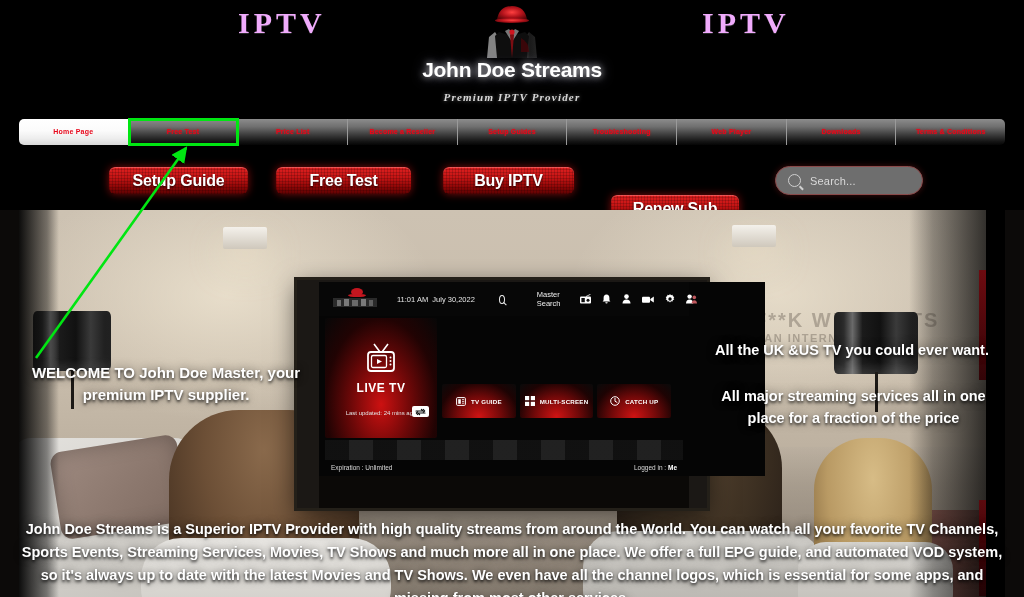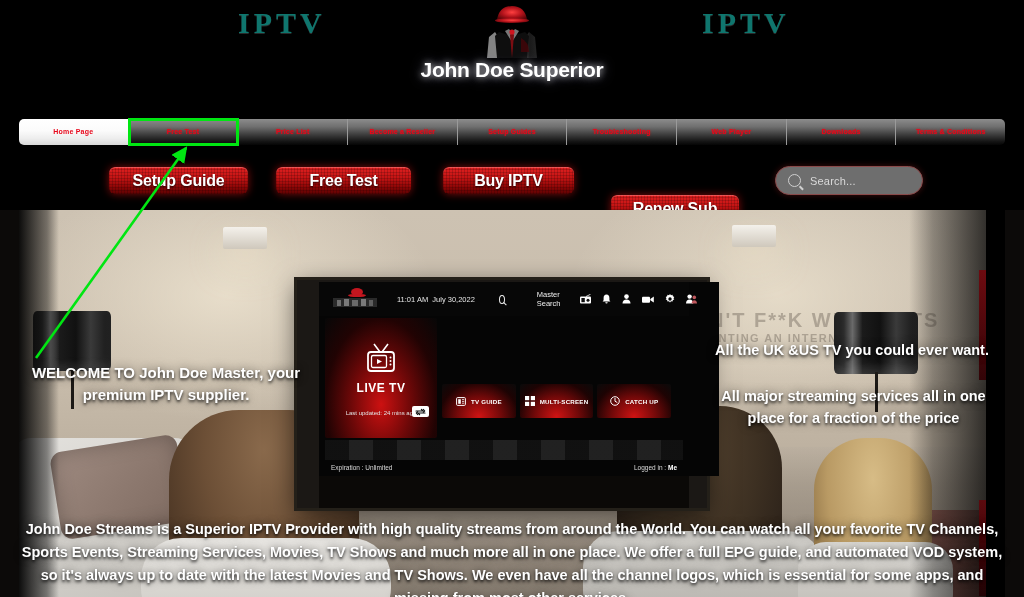--- a/index.html
+++ b/index.html
@@ -1,21 +1,21 @@
 <!DOCTYPE html>
 <html><head>
 <meta charset="utf-8">
 <style>
   html,body{margin:0;padding:0;background:#000;}
   body{width:1024px;height:597px;overflow:hidden;font-family:"Liberation Sans",sans-serif;position:relative;}
 
   
   .header{position:absolute;left:0;top:0;width:1024px;height:118px;background:#000;overflow:hidden;}
   .wm{position:absolute;top:6px;font-family:"Liberation Serif",serif;font-size:30px;font-weight:700;
-      letter-spacing:4px;color:#0f766e;text-shadow:0 1px 0 #2a2a2a;}
+      letter-spacing:4px;color:#f0abfc;text-shadow:0 1px 0 #2a2a2a;}
   .wm.left{left:238px;}
   .wm.right{left:702px;}
 
   .logo-wrap{position:absolute;left:0;top:2px;width:1024px;text-align:center;}
   .logo-svg{display:block;margin:0 auto;}
   .brand{font-family:"Liberation Sans",sans-serif;font-size:21px;font-weight:700;color:#fff;
          letter-spacing:-0.3px;margin-top:-2px;
          text-shadow:0 0 7px rgba(255,255,255,.75),0 0 14px rgba(200,200,255,.45);}
   .tagline{font-family:"Liberation Serif",serif;font-style:italic;font-weight:700;font-size:11px;color:#d8d8d8;
            letter-spacing:1.2px;margin-top:9px;text-shadow:0 0 4px rgba(255,255,255,.4);}
@@ -115,21 +115,21 @@
   .darkstripL{position:absolute;left:0;top:0;width:40px;height:387px;
       background:linear-gradient(90deg,rgba(5,5,5,.96),rgba(10,10,10,.45) 70%,rgba(0,0,0,0));}
   .darkstripR{position:absolute;right:0;top:0;width:96px;height:387px;
       background:linear-gradient(270deg,rgba(5,5,5,.93),rgba(12,12,12,.35) 75%,rgba(0,0,0,0));}
   .redpanel{position:absolute;right:0;top:60px;width:26px;height:110px;background:linear-gradient(180deg,#6d0b10,#320407);}
   .redpanel2{position:absolute;right:0;top:290px;width:26px;height:96px;background:linear-gradient(180deg,#5c0a0e,#220305);}
 
   
   .tv{position:absolute;left:297px;top:280px;width:410px;height:228px;background:#1b1815;
       box-shadow:0 0 0 3px #242019, 0 6px 24px rgba(0,0,0,.6);}
-  .tvscreen{position:absolute;left:22px;top:2px;width:400px;height:194px;background:#050505;overflow:hidden;}
+  .tvscreen{position:absolute;left:22px;top:2px;width:446px;height:194px;background:#050505;overflow:hidden;}
   .app-top{position:absolute;left:0;top:0;width:370px;height:34px;background:#070707;display:flex;align-items:center;}
   .app-logo{width:58px;height:24px;margin-left:8px;position:relative;flex:0 0 auto;}
   .app-time{font-size:7.5px;color:#e6e6e6;margin-left:12px;white-space:nowrap;}
   .app-search{display:flex;align-items:center;margin-left:24px;color:#eee;font-size:7.5px;gap:27px;}
   .app-search .mg{width:7px;height:7px;border:1.1px solid #eee;border-radius:50%;position:relative;margin-right:5px;}
   .app-search .mg:after{content:"";position:absolute;right:-3px;bottom:-2px;width:3.5px;height:1.1px;background:#eee;transform:rotate(45deg);}
   .app-icons{display:flex;align-items:center;gap:11px;margin-left:16px;}
   .app-icons svg{display:block;}
 
   .tiles{position:absolute;left:6px;top:36px;width:358px;height:120px;}
@@ -192,21 +192,22 @@
       <path d="M30 18 q2 -14 15 -14 q13 0 15 14 z" fill="url(#hatg)"></path>
       <ellipse cx="45" cy="18.5" rx="17" ry="2.6" fill="url(#hatg)"></ellipse>
       <path d="M28 30 L22 35 L20 56 L30 56 L32 36 Z" fill="#9a9a9a" opacity=".85"></path>
       <path d="M62 30 L68 35 L70 56 L60 56 L58 36 Z" fill="url(#suitg)"></path>
       <path d="M32 30 L45 34 L58 30 L62 34 L60 56 L30 56 L28 34 Z" fill="#0e0e0e"></path>
       <path d="M38 29 L45 40 L52 29 L48 27 L45 31 L42 27 Z" fill="#d8d8d8" opacity=".55"></path>
       <path d="M43 33 L45 56 L47 33 L45 30 Z" fill="#7c0d12"></path>
       <circle cx="45" cy="30" r="2.6" fill="#cf1620"></circle>
       <path d="M54 36 q8 4 8 14 l-8 0 z" fill="#4a0408" opacity=".75"></path>
     </svg>
-    <div class="brand">John Doe Superior</div>
+    <div class="brand">John Doe Streams</div>
+    <div class="tagline">Premium IPTV Provider</div>
   </div>
 </div>
 
 <div class="navbar">
   <div class="nav-item active">
       <span>Home Page</span>
     </div>
   <div class="nav-item highlight">
       <span>Free Test</span>
     </div>

